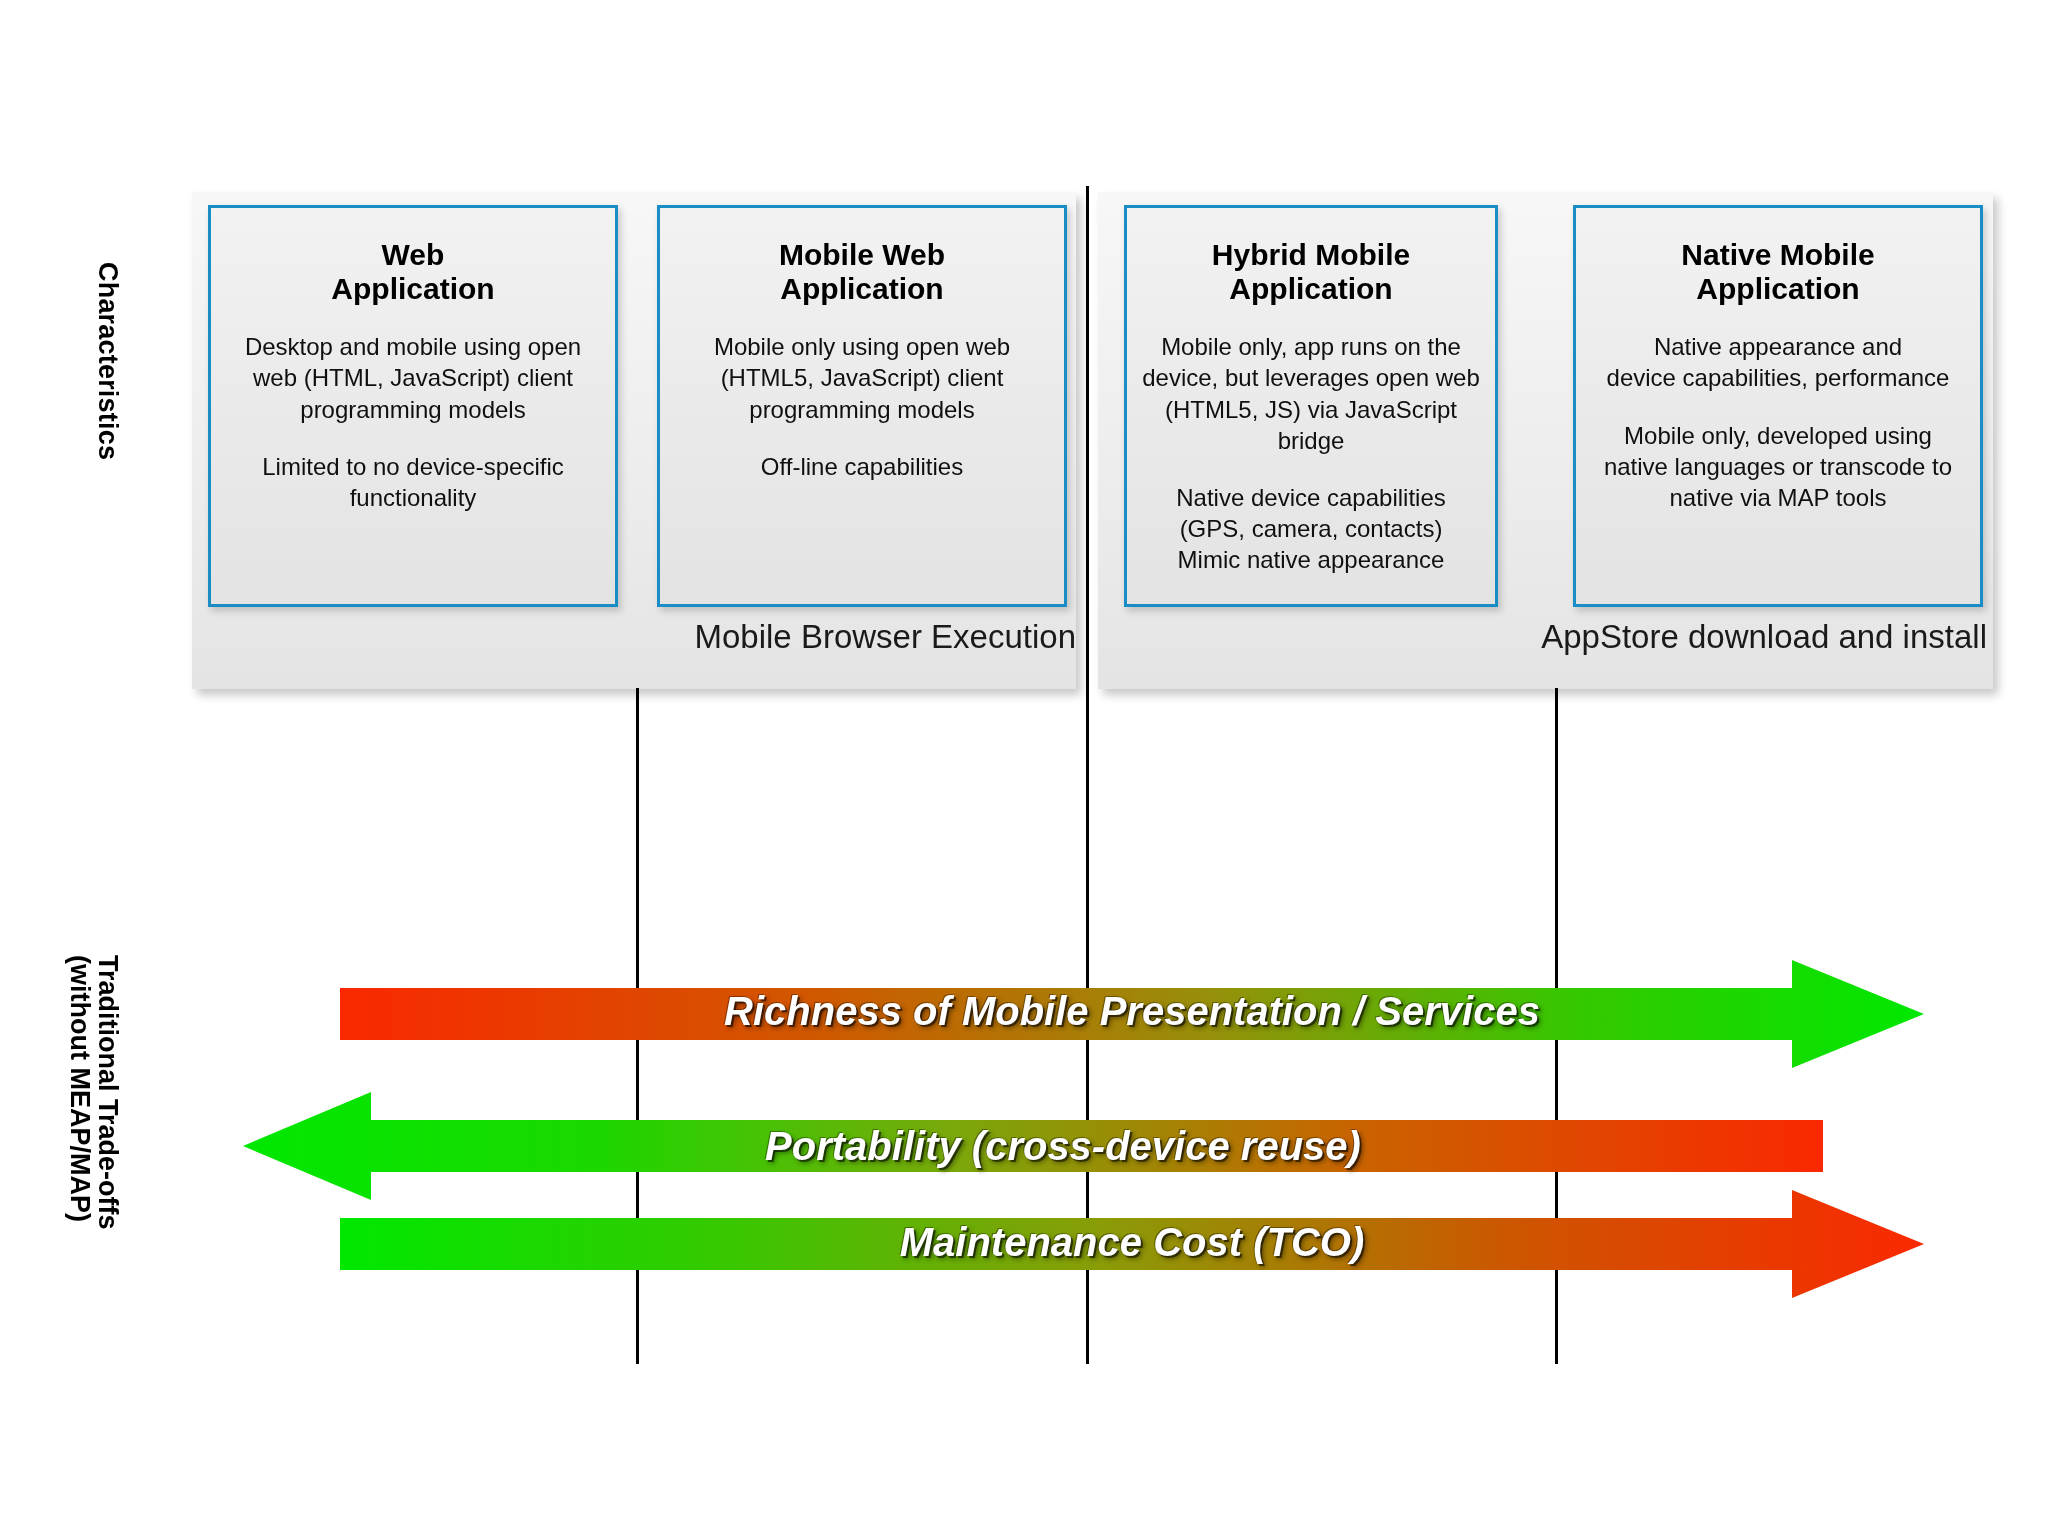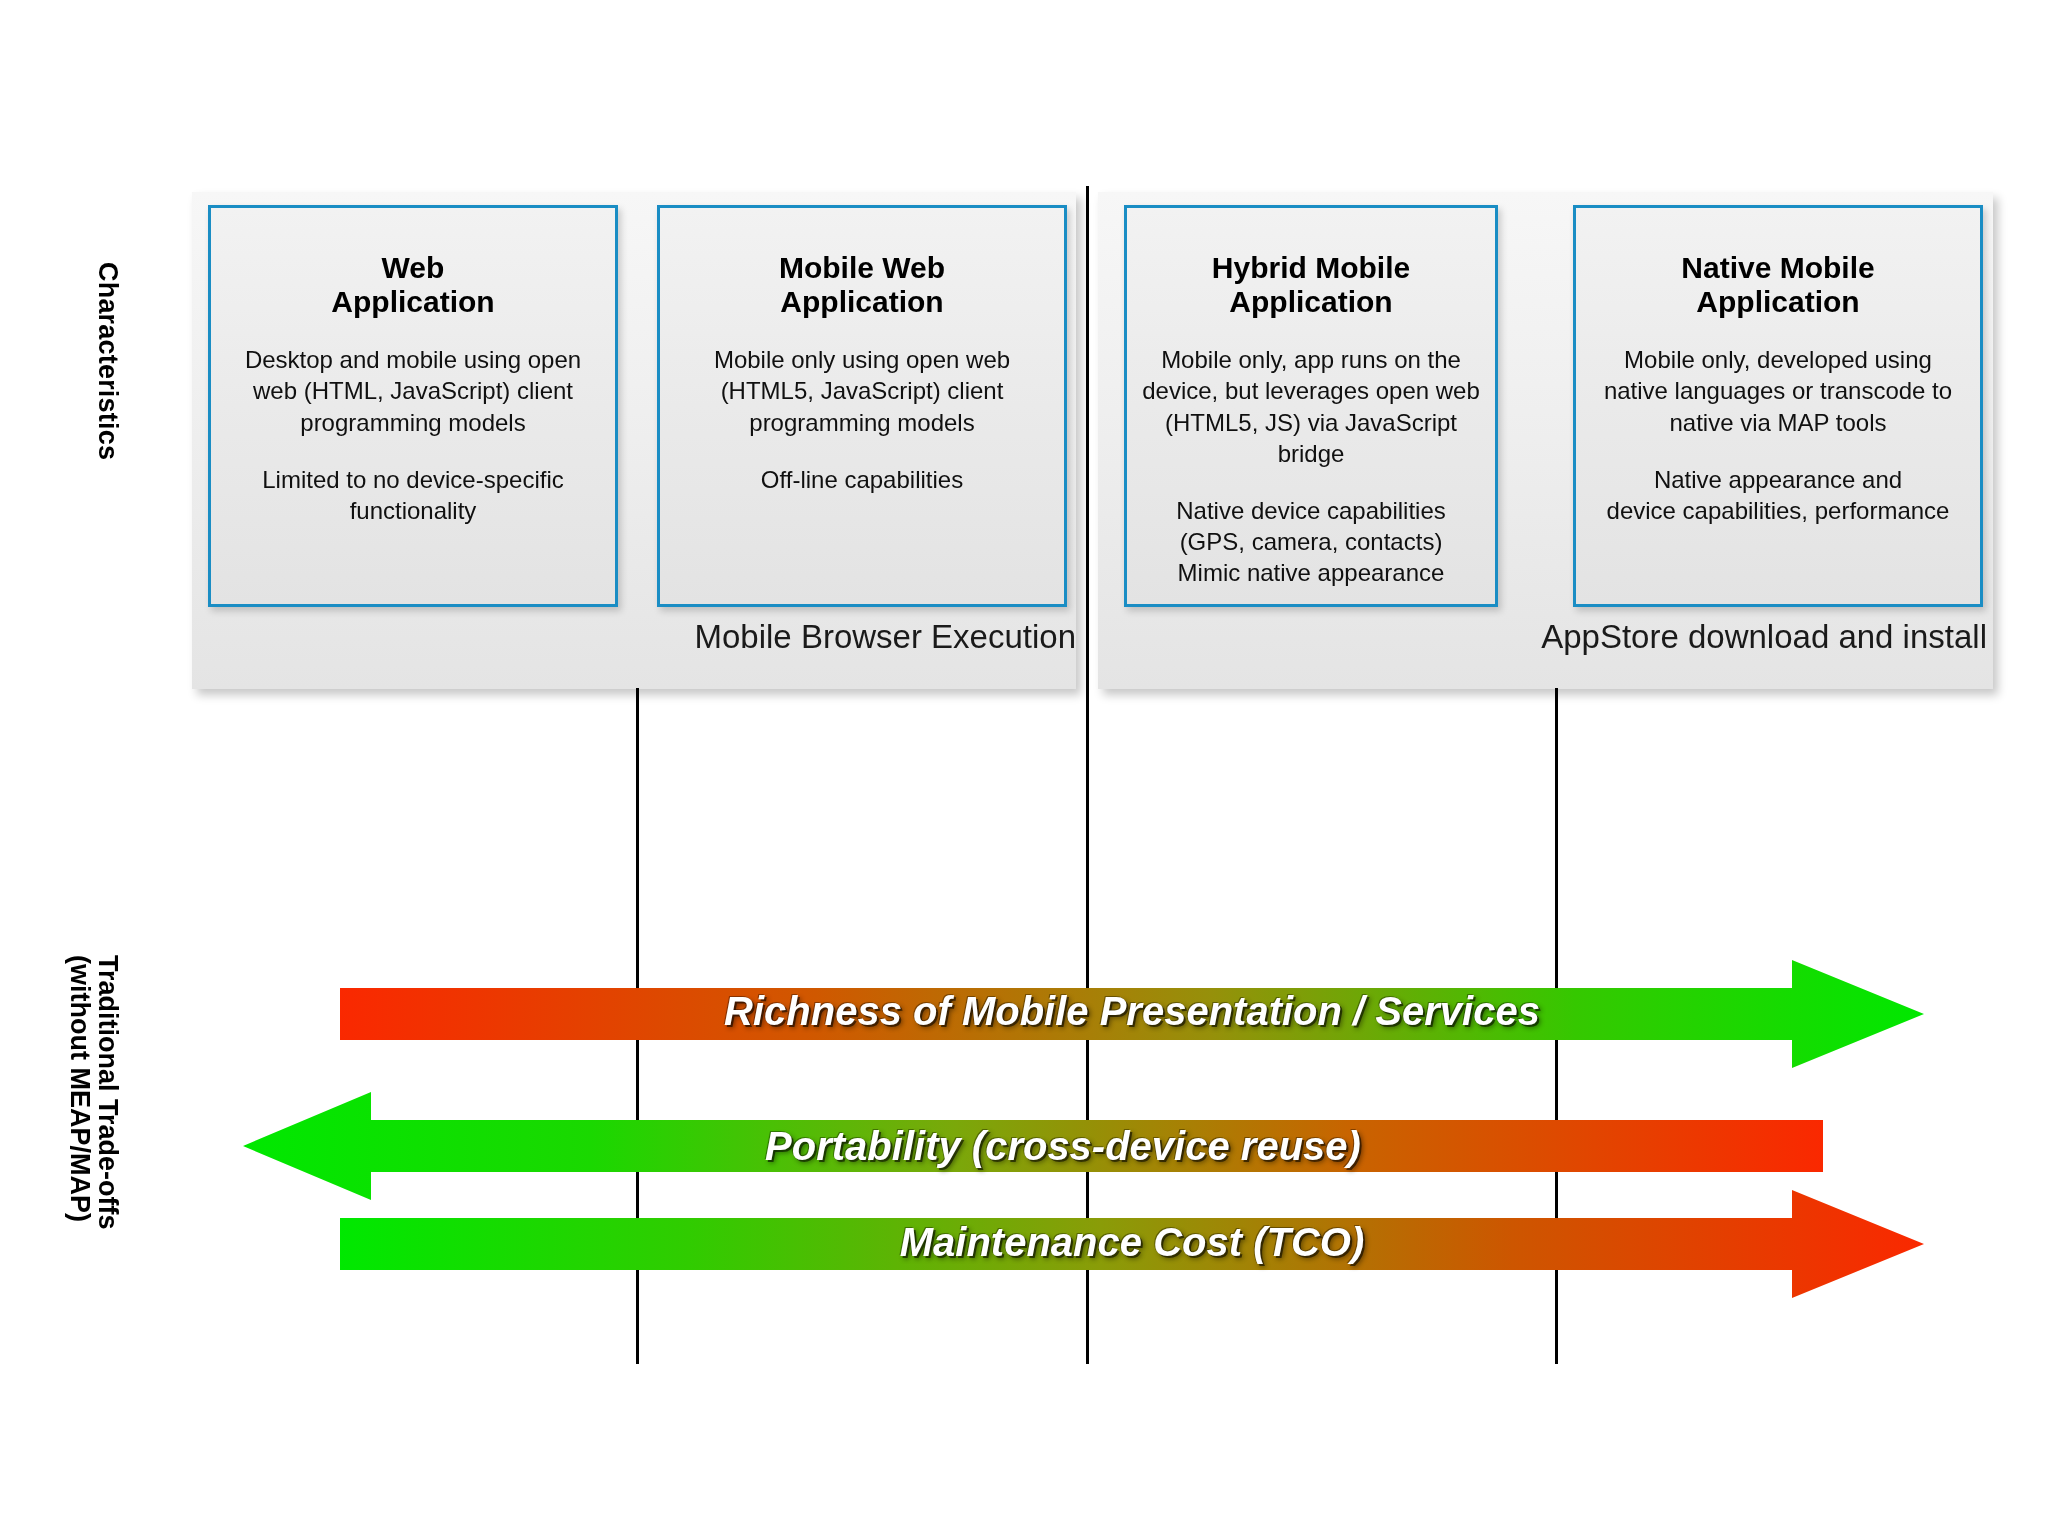--- a/index.html
+++ b/index.html
@@ -51,21 +51,21 @@
   #group-browser { left: 192px; top: 192px; width: 884px; height: 497px; }
   #group-appstore { left: 1098px; top: 192px; width: 895px; height: 497px; }
 
   
   .card {
     position: absolute;
     border: 3px solid #1a8dc4;
     background: linear-gradient(180deg, #f2f2f2 0%, #eaeaea 50%, #e3e3e3 100%);
     box-sizing: border-box;
     box-shadow: 3px 4px 7px rgba(0,0,0,0.18);
-    padding: 31px 12px 0 12px;
+    padding: 18px 12px 0 12px;
     text-align: center;
   }
   #card-web          { left: 208px;  top: 205px; width: 410px; height: 402px; }
   #card-mobile-web   { left: 657px;  top: 205px; width: 410px; height: 402px; }
   #card-hybrid       { left: 1124px; top: 205px; width: 374px; height: 402px; }
   #card-native       { left: 1573px; top: 205px; width: 410px; height: 402px; }
 
   .card-title {
     font-size: 30px;
     font-weight: bold;
@@ -183,25 +183,25 @@
     <p>Native device capabilities
 (GPS, camera, contacts)
 Mimic native appearance</p>
   </div>
 </div>
 
 <div class="card" id="card-native">
   <div class="card-title">Native Mobile
 Application</div>
   <div class="card-body">
+    <p>Native appearance and
+device capabilities, performance</p>
     <p>Mobile only, developed using
 native languages or transcode to
 native via MAP tools</p>
-    <p>Native appearance and
-device capabilities, performance</p>
   </div>
 </div>
 
 <div class="band-caption" id="caption-browser">Mobile Browser Execution</div>
 <div class="band-caption" id="caption-appstore">AppStore download and install</div>
 
 <div class="divider" id="divider-1"></div>
 <div class="divider" id="divider-2"></div>
 <div class="divider" id="divider-3"></div>
 

